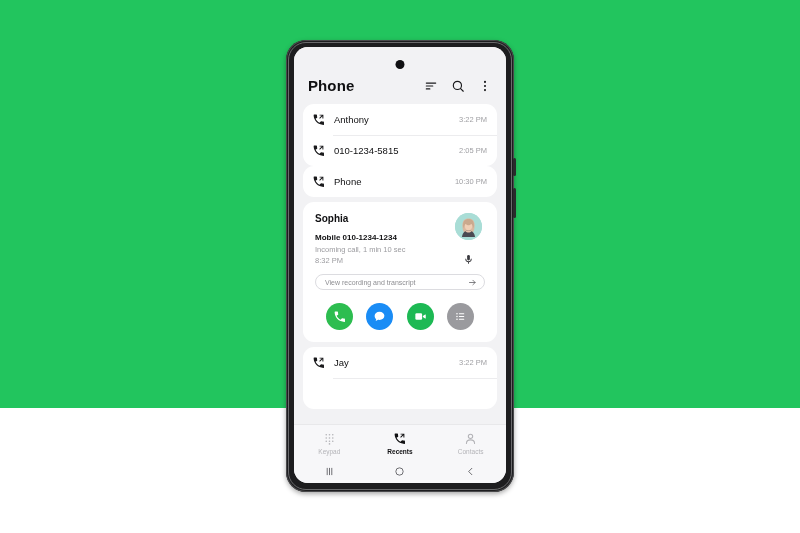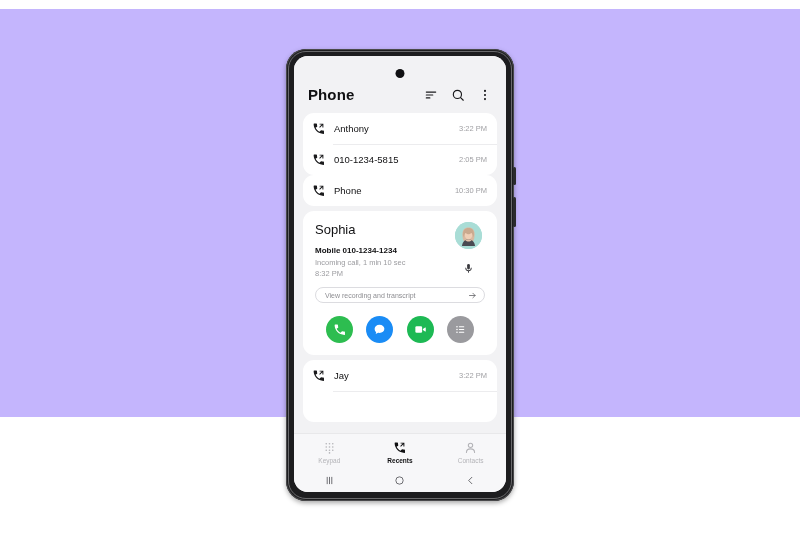--- a/index.html
+++ b/index.html
@@ -5,22 +5,21 @@
   * { box-sizing: border-box; margin: 0; padding: 0; }
   html, body {
     width: 800px; height: 533px;
     background: #ffffff;
     font-family: "Liberation Sans", sans-serif;
     overflow: hidden;
   }
   .stage {
     position: relative;
     width: 800px; height: 408px;
-    background: #c4b5fd;
-    margin-top: 9px;
+    background: #22c55e;
   }
 
   
   .device {
     position: absolute;
     left: 286px; top: 40px;
     width: 228px; height: 452px;
     background: #1d1d1f;
     border-radius: 20px;
     box-shadow: 0 0 0 1px #4a4a4c inset, 0 2px 5px rgba(0,0,0,.35);
@@ -148,22 +147,22 @@
     margin-top: 5px;
     padding: 11px 12px 12px 12px;
   }
   .exp-top {
     display: flex;
     align-items: flex-start;
     justify-content: space-between;
   }
   .exp-left { flex: 1; min-width: 0; }
   .exp-name {
-    font-size: 13px;
-    font-weight: normal;
+    font-size: 10px;
+    font-weight: bold;
     color: #101012;
     margin-bottom: 9px;
   }
   .exp-number {
     font-size: 8px;
     font-weight: bold;
     color: #101012;
     margin-bottom: 3px;
   }
   .exp-detail {

